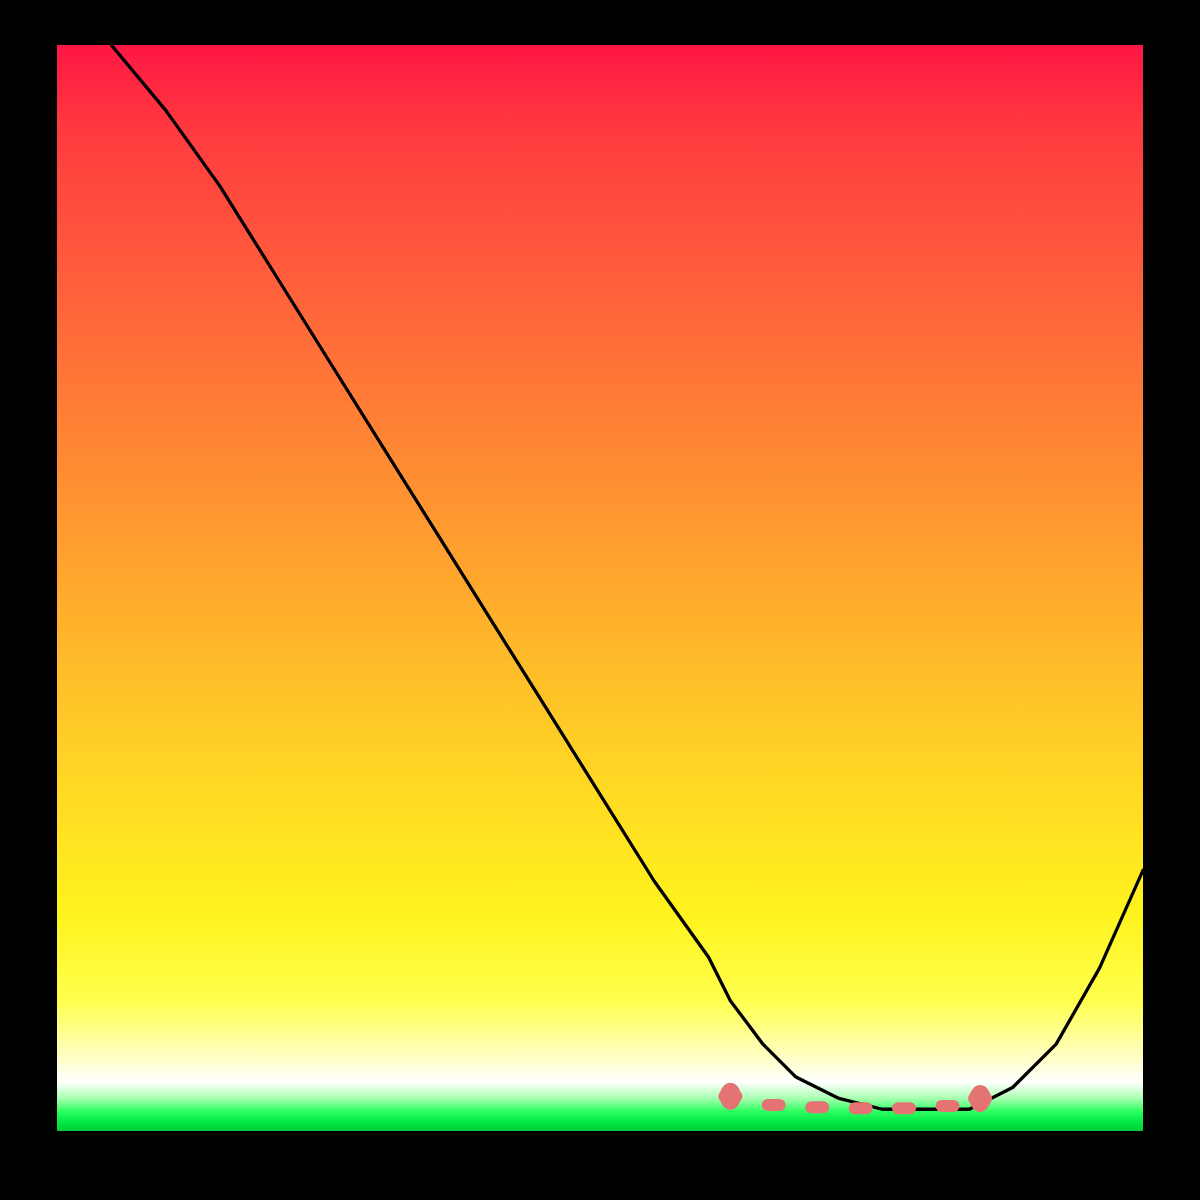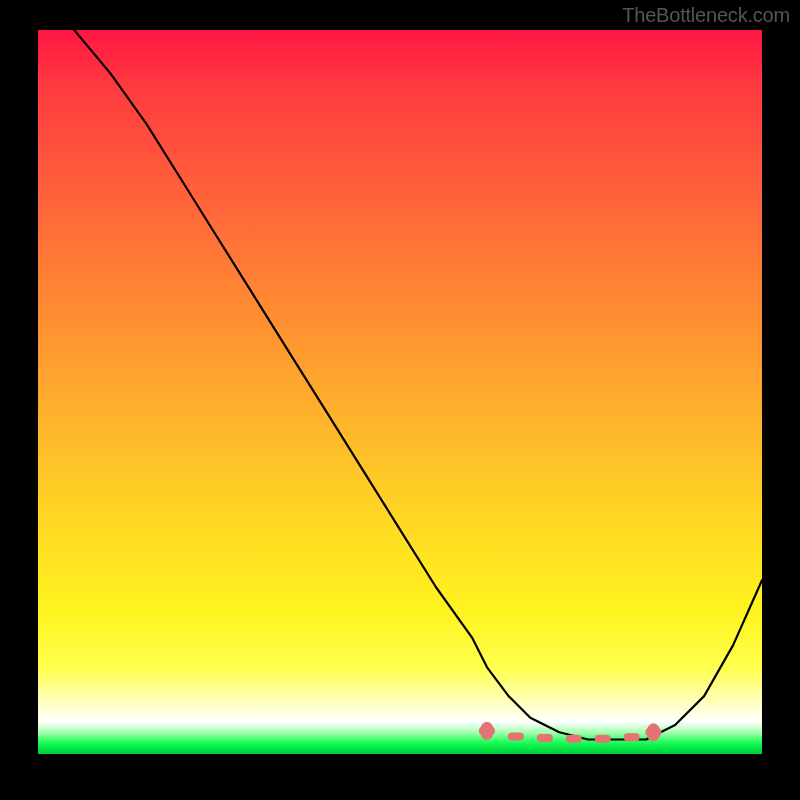--- a/index.html
+++ b/index.html
@@ -56,21 +56,20 @@
     left: 0;
     top: 0;
     width: 724px;
     height: 724px;
   }
 </style>
 </head>
 <body>
 
 <div class="container">
-  <div class="watermark">TheBottleneck.com</div>
 
   <div class="plot-frame">
     <svg class="plot-svg" viewBox="0 0 724 724">
       <path id="curve-path" fill="none" stroke="#000" stroke-width="2.2" stroke-linejoin="round" stroke-linecap="round" d="M36.2 0.0 L72.4 43.4 L108.6 94.1 L144.8 152.0 L181.0 210.0 L217.2 267.9 L253.4 325.8 L289.6 383.7 L325.8 441.6 L362.0 499.6 L398.2 557.5 L434.4 608.2 L448.9 637.1 L470.6 666.1 L492.3 687.8 L521.3 702.3 L550.2 709.5 L579.2 709.5 L608.2 709.5 L622.6 702.3 L637.1 695.0 L666.1 666.1 L695.0 615.4 L724.0 550.2"></path>
       <g id="marker-group">
           <rect x="440.9" y="696.8" width="16" height="8" rx="4" fill="#e57373"></rect>
           <rect x="469.8" y="702.6" width="16" height="8" rx="4" fill="#e57373"></rect>
           <rect x="498.8" y="704.1" width="16" height="8" rx="4" fill="#e57373"></rect>
           <rect x="527.8" y="704.8" width="16" height="8" rx="4" fill="#e57373"></rect>
           <rect x="556.7" y="704.8" width="16" height="8" rx="4" fill="#e57373"></rect>

